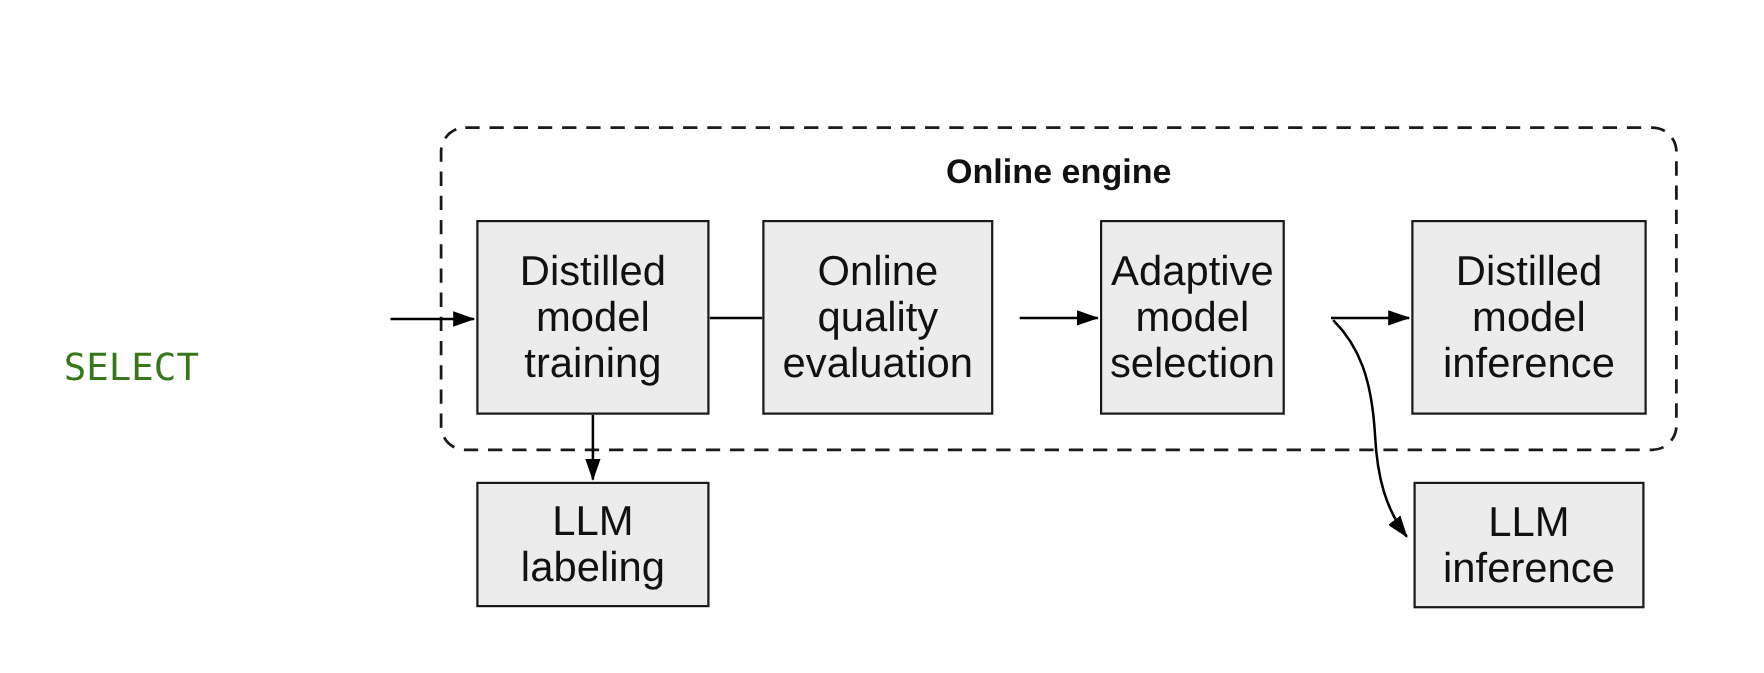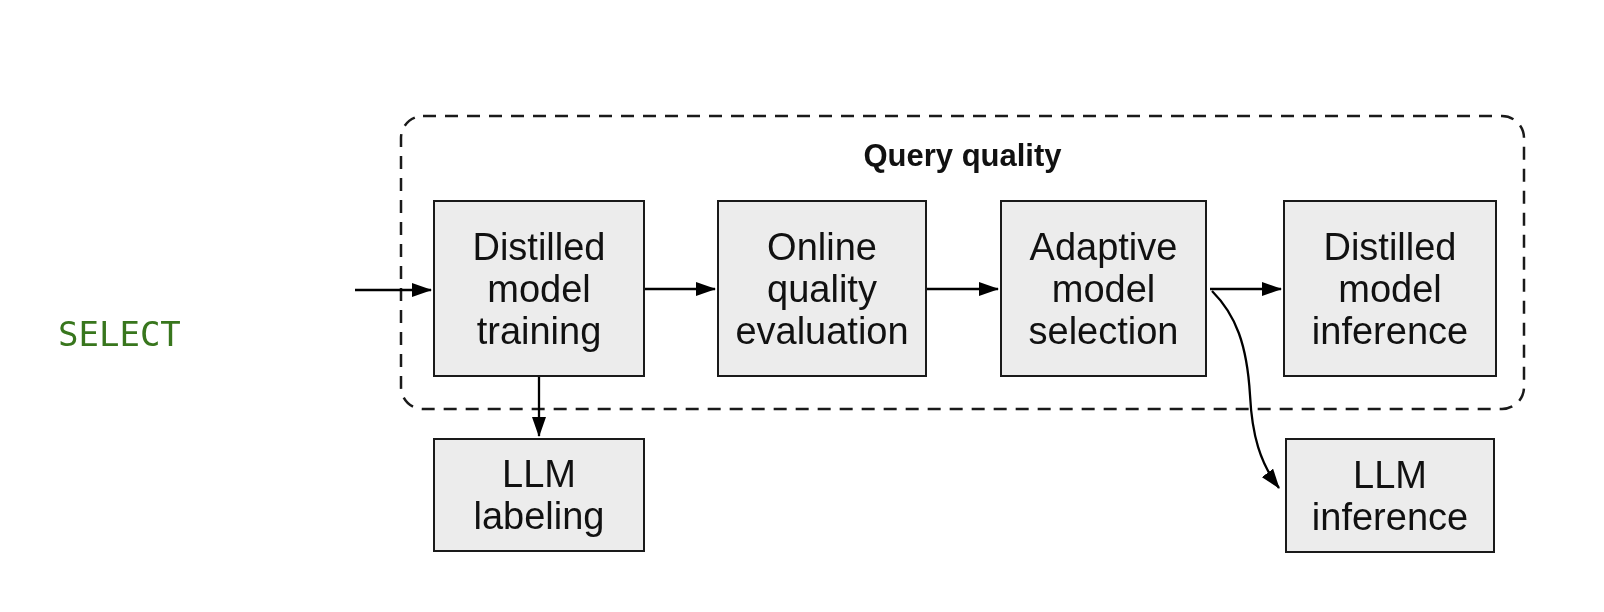--- a/index.html
+++ b/index.html
@@ -53,22 +53,22 @@
     display: flex;
     align-items: center;
     justify-content: center;
     text-align: center;
     font-size: 38px;
     line-height: 42px;
     color: #111111;
     white-space: pre-line;
   }
   .node-training            { left: 433px;  top: 200px; width: 212px; height: 177px; }
-  .node-evaluation          { left: 717px;  top: 200px; width: 210px; height: 177px; }
-  .node-selection           { left: 1000px; top: 200px; width: 207px; height: 177px; }
+  .node-evaluation          { left: 693px;  top: 200px; width: 210px; height: 177px; }
+  .node-selection           { left: 1000px; top: 200px; width: 168px; height: 177px; }
   .node-distilled-inference { left: 1283px; top: 200px; width: 214px; height: 177px; }
   .node-llm-labeling        { left: 433px;  top: 438px; width: 212px; height: 114px; }
   .node-llm-inference       { left: 1285px; top: 438px; width: 210px; height: 115px; }
 </style>
 </head>
 <body>
 
 <div class="canvas">
 
   <svg class="connector-layer" width="1604" height="612" viewBox="0 0 1604 612" xmlns="http://www.w3.org/2000/svg">
@@ -90,21 +90,21 @@
 
     <line x1="539" y1="377" x2="539" y2="436" stroke="#000000" stroke-width="2.3" marker-end="url(#arrowhead)"></line>
 
     <path d="M 1212 291 C 1236 315, 1247 345, 1250 395 C 1252 435, 1260 463, 1279 488" fill="none" stroke="#000000" stroke-width="2.3" marker-end="url(#arrowhead)"></path>
   </svg>
 
   <div class="code-block">
     <div><span>SELECT</span></div>
   </div>
 
-  <div class="engine-title">Query quality</div>
+  <div class="engine-title">Online engine</div>
 
   <div class="node node-training">Distilled
 model
 training</div>
 
   <div class="node node-evaluation">Online
 quality
 evaluation</div>
 
   <div class="node node-selection">Adaptive

